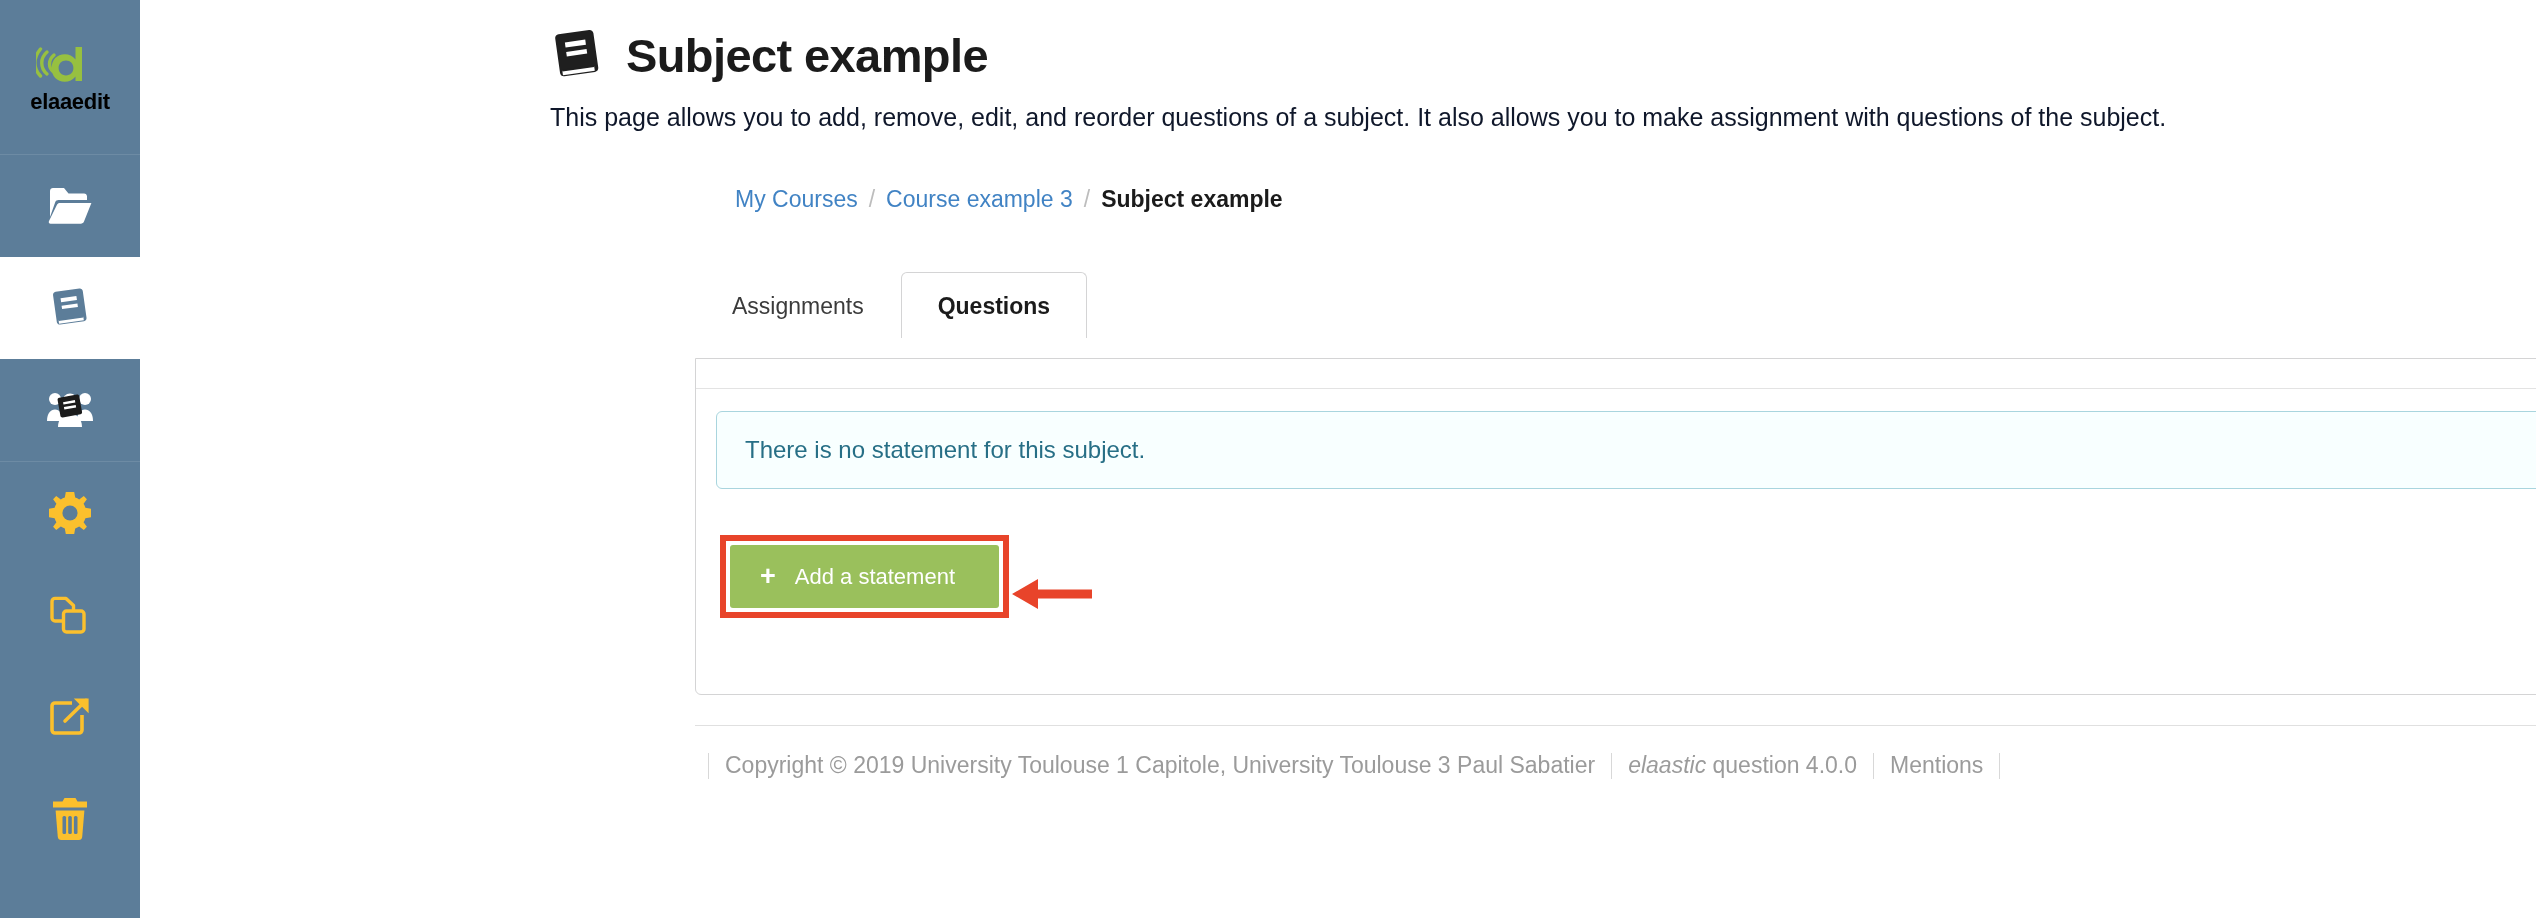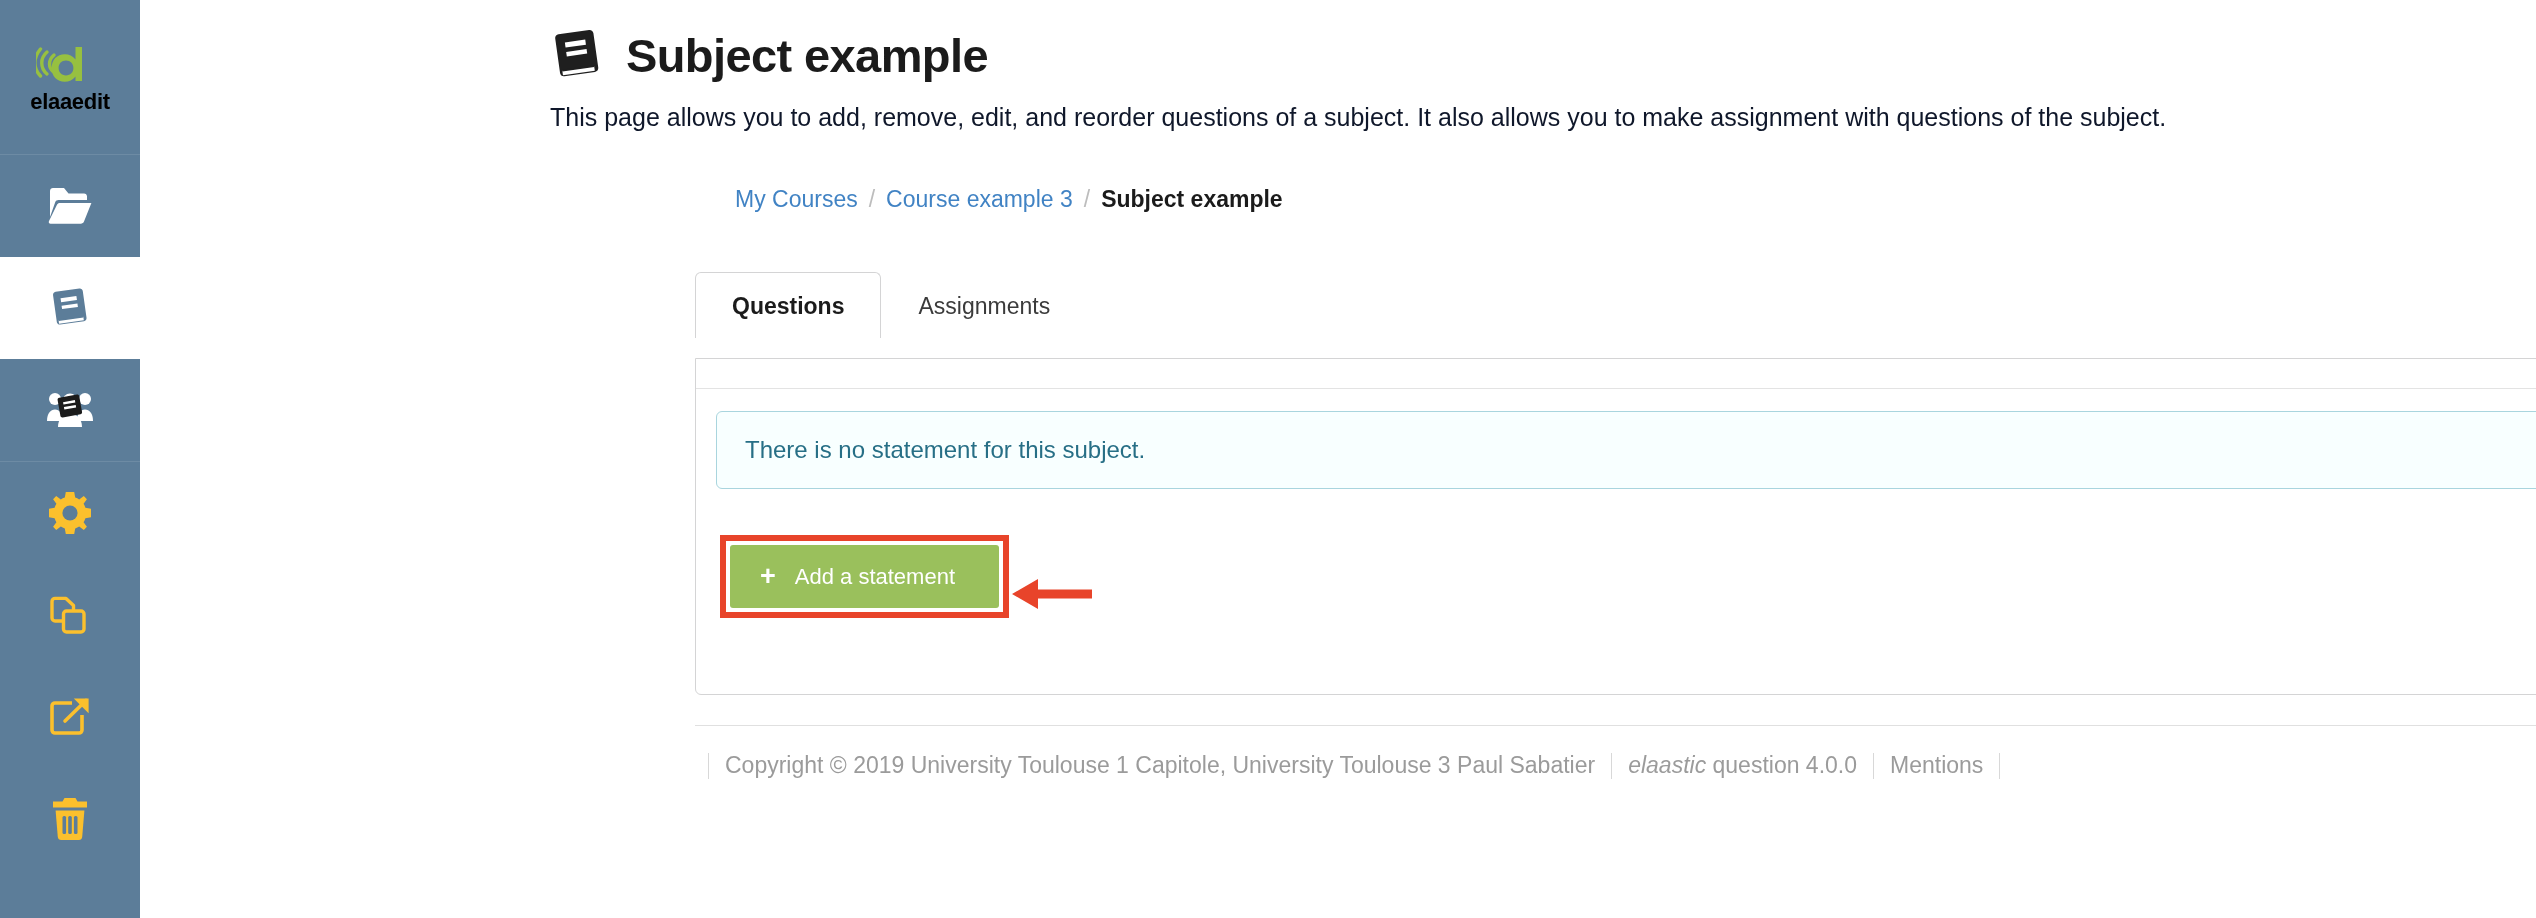--- a/index.html
+++ b/index.html
@@ -391,22 +391,22 @@
 
     <nav class="breadcrumb">
       <span class="crumb-link">My Courses</span>
       <span class="crumb-sep">/</span>
       <span class="crumb-link">Course example 3</span>
       <span class="crumb-sep">/</span>
       <span class="crumb-active">Subject example</span>
     </nav>
 
     <div class="tabs-row">
+      <div class="tab">Assignments</div>
       <div class="tab active">Questions</div>
-      <div class="tab">Assignments</div>
     </div>
 
     <div class="card">
       <div class="card-strip"></div>
       <div class="card-body">
 
         <div class="alert">There is no statement for this subject.</div>
 
         <div class="button-row">
           <div class="annot-box">

